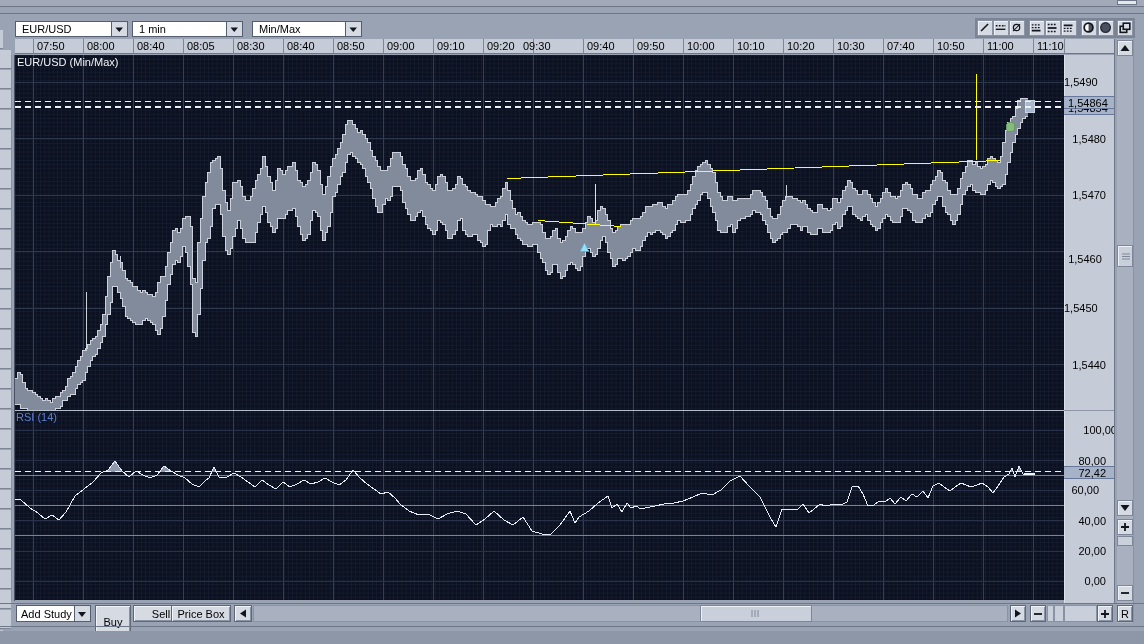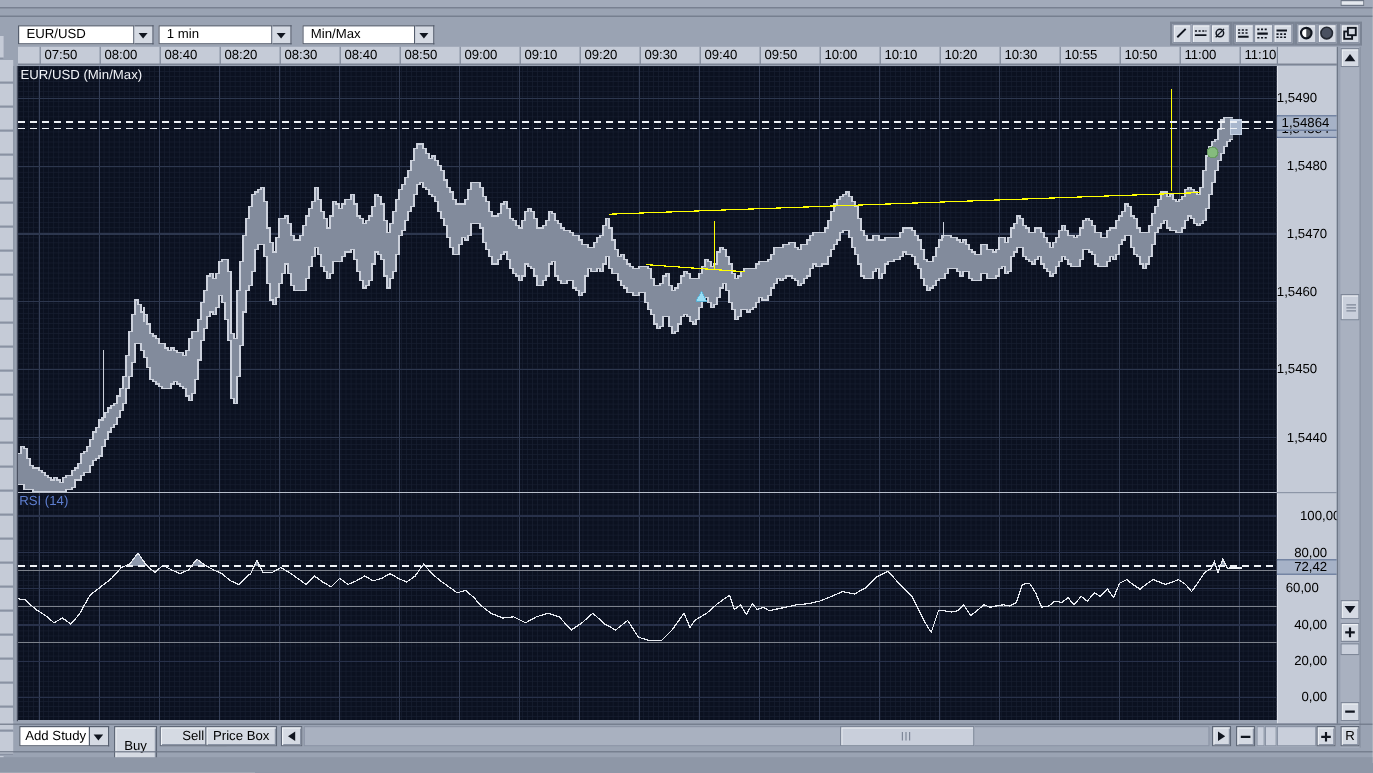--- a/index.html
+++ b/index.html
@@ -123,49 +123,49 @@
     </div>
 <div class="abs" style="left:15px;top:39px;width:1099px;height:15px">
       <div class="abs" style="left:0;top:0;width:1099px;height:15px;background:#c5cbd7;border-bottom:1px solid #6e7787"></div>
       <div class="abs" style="left:18px;top:0;width:1px;height:15px;background:#7e8798"></div>
       <div class="lbl" style="left:22px;top:1px">07:50</div>
       <div class="abs" style="left:68px;top:0;width:1px;height:15px;background:#7e8798"></div>
       <div class="lbl" style="left:72px;top:1px">08:00</div>
       <div class="abs" style="left:118px;top:0;width:1px;height:15px;background:#7e8798"></div>
       <div class="lbl" style="left:122px;top:1px">08:40</div>
       <div class="abs" style="left:168px;top:0;width:1px;height:15px;background:#7e8798"></div>
-      <div class="lbl" style="left:172px;top:1px">08:20</div>
+      <div class="lbl" style="left:172px;top:1px">08:05</div>
       <div class="abs" style="left:218px;top:0;width:1px;height:15px;background:#7e8798"></div>
       <div class="lbl" style="left:222px;top:1px">08:30</div>
       <div class="abs" style="left:268px;top:0;width:1px;height:15px;background:#7e8798"></div>
       <div class="lbl" style="left:272px;top:1px">08:40</div>
       <div class="abs" style="left:318px;top:0;width:1px;height:15px;background:#7e8798"></div>
       <div class="lbl" style="left:322px;top:1px">08:50</div>
       <div class="abs" style="left:368px;top:0;width:1px;height:15px;background:#7e8798"></div>
       <div class="lbl" style="left:372px;top:1px">09:00</div>
       <div class="abs" style="left:418px;top:0;width:1px;height:15px;background:#7e8798"></div>
       <div class="lbl" style="left:422px;top:1px">09:10</div>
       <div class="abs" style="left:468px;top:0;width:1px;height:15px;background:#7e8798"></div>
       <div class="lbl" style="left:472px;top:1px">09:20</div>
       <div class="abs" style="left:518px;top:0;width:1px;height:15px;background:#7e8798"></div>
-      <div class="lbl" style="left:522px;top:1px">09:30</div>
+      <div class="lbl" style="left:508px;top:1px">09:30</div>
       <div class="abs" style="left:568px;top:0;width:1px;height:15px;background:#7e8798"></div>
       <div class="lbl" style="left:572px;top:1px">09:40</div>
       <div class="abs" style="left:618px;top:0;width:1px;height:15px;background:#7e8798"></div>
       <div class="lbl" style="left:622px;top:1px">09:50</div>
       <div class="abs" style="left:668px;top:0;width:1px;height:15px;background:#7e8798"></div>
       <div class="lbl" style="left:672px;top:1px">10:00</div>
       <div class="abs" style="left:718px;top:0;width:1px;height:15px;background:#7e8798"></div>
       <div class="lbl" style="left:722px;top:1px">10:10</div>
       <div class="abs" style="left:768px;top:0;width:1px;height:15px;background:#7e8798"></div>
       <div class="lbl" style="left:772px;top:1px">10:20</div>
       <div class="abs" style="left:818px;top:0;width:1px;height:15px;background:#7e8798"></div>
       <div class="lbl" style="left:822px;top:1px">10:30</div>
       <div class="abs" style="left:868px;top:0;width:1px;height:15px;background:#7e8798"></div>
-      <div class="lbl" style="left:872px;top:1px">10:55</div>
+      <div class="lbl" style="left:872px;top:1px">07:40</div>
       <div class="abs" style="left:918px;top:0;width:1px;height:15px;background:#7e8798"></div>
       <div class="lbl" style="left:922px;top:1px">10:50</div>
       <div class="abs" style="left:968px;top:0;width:1px;height:15px;background:#7e8798"></div>
       <div class="lbl" style="left:972px;top:1px">11:00</div>
       <div class="abs" style="left:1018px;top:0;width:1px;height:15px;background:#7e8798"></div>
       <div class="lbl" style="left:1022px;top:1px">11:10</div>
       <div class="abs" style="left:1049px;top:0;width:1px;height:15px;background:#7e8798"></div>
     </div>
 <svg width="1049" height="545" viewBox="0 0 1049 545" style="position:absolute;left:15px;top:55px" shape-rendering="crispEdges">
 <defs>
@@ -218,21 +218,21 @@
 <path d="M0 416.5H1049" stroke="#eef1f6" stroke-width="1.2" stroke-dasharray="6 4"></path>
 </g>
 <text x="2" y="11" font-family="Liberation Sans, sans-serif" font-size="11" fill="#f2f4f8">EUR/USD (Min/Max)</text>
 <text x="1" y="366" font-family="Liberation Sans, sans-serif" font-size="11" fill="#5f7fd0">RSI (14)</text>
 </svg>
 <div class="abs" style="left:1064px;top:55px;width:50px;height:548px;overflow:hidden">
       <div class="abs" style="left:0;top:0;width:50px;height:548px;background:#c5cbd7;border-left:1px solid #dfe3ea"></div>
       <div class="lbl" style="left:0;top:21px;width:42px;text-align:left">1,5490</div>
       <div class="lbl" style="left:0;top:77.5px;width:42px;text-align:right">1,5480</div>
       <div class="lbl" style="left:0;top:134px;width:42px;text-align:right">1,5470</div>
-      <div class="lbl" style="left:0;top:183px;width:42px;text-align:left">1,5460</div>
+      <div class="lbl" style="left:0;top:198px;width:42px;text-align:center">1,5460</div>
       <div class="lbl" style="left:0;top:247px;width:42px;text-align:left">1,5450</div>
       <div class="lbl" style="left:0;top:303.5px;width:42px;text-align:right">1,5440</div>
       <div class="abs" style="left:0;top:53.5px;width:50px;height:6px;overflow:hidden;background:#a6b2c7;border-bottom:1px solid #67789a">
         <div class="lbl" style="left:4px;top:-7px;width:44px">1,54854</div>
       </div>
       <div class="abs" style="left:0;top:40.5px;width:50px;height:13px;background:#a6b2c7;border-top:1px solid #67789a;border-bottom:1px solid #67789a">
         <div class="lbl" style="left:4px;top:0px;width:44px">1,54864</div>
       </div>
       <div class="abs" style="left:0;top:355px;width:50px;height:1px;background:#8d96a7"></div>
       <div class="lbl" style="left:11px;top:369px;width:42px;text-align:right">100,00</div>

